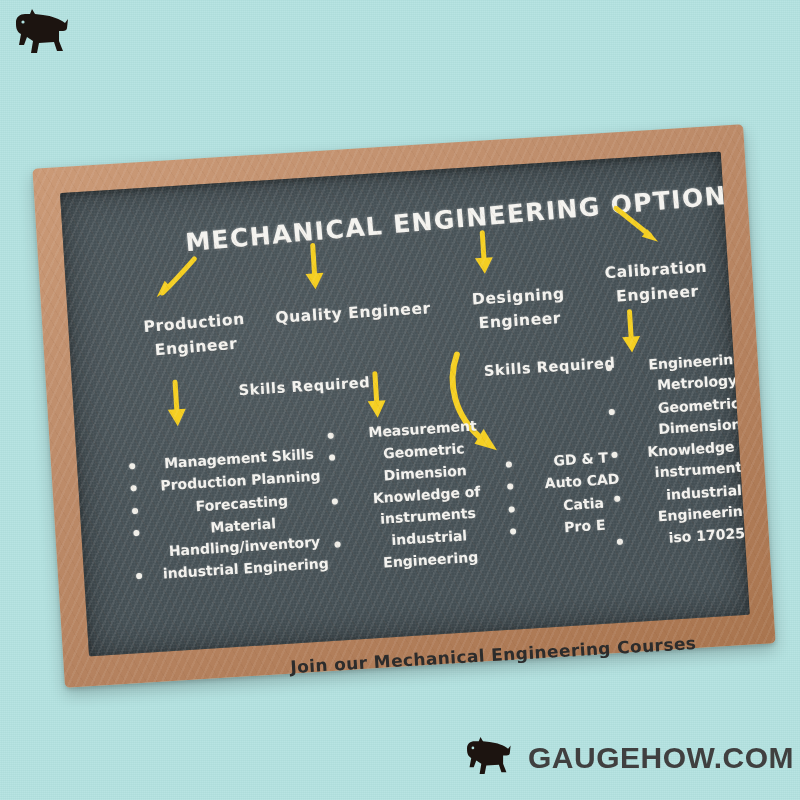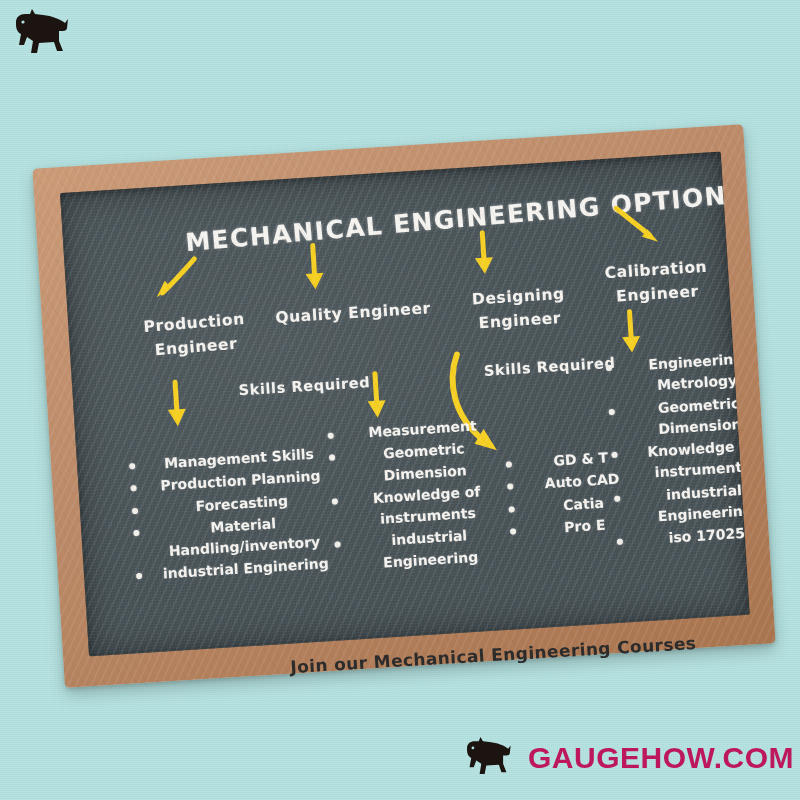--- a/index.html
+++ b/index.html
@@ -17,21 +17,21 @@
       repeating-linear-gradient(90deg, rgba(255,255,255,.04) 0 1px, rgba(0,0,0,.012) 1px 2px);
     pointer-events:none;
   }
 
   
   #dog-top{position:absolute;left:10px;top:8px;width:62px;height:52px;}
   #logo-row{position:absolute;left:462px;top:736px;display:flex;align-items:center;gap:14px;}
   #logo-dog{width:52px;height:44px;}
   #logo-text{
     font-family:"Liberation Sans", sans-serif;
-    font-size:30px;font-weight:700;letter-spacing:.5px;color:#be185d;
+    font-size:30px;font-weight:700;letter-spacing:.5px;color:#404040;
     white-space:nowrap;
   }
 
   
   #board-wrap{
     position:absolute;left:48px;top:146px;width:712px;height:520px;
     transform:rotate(-3.6deg);
   }
   #frame{
     position:absolute;inset:0;

